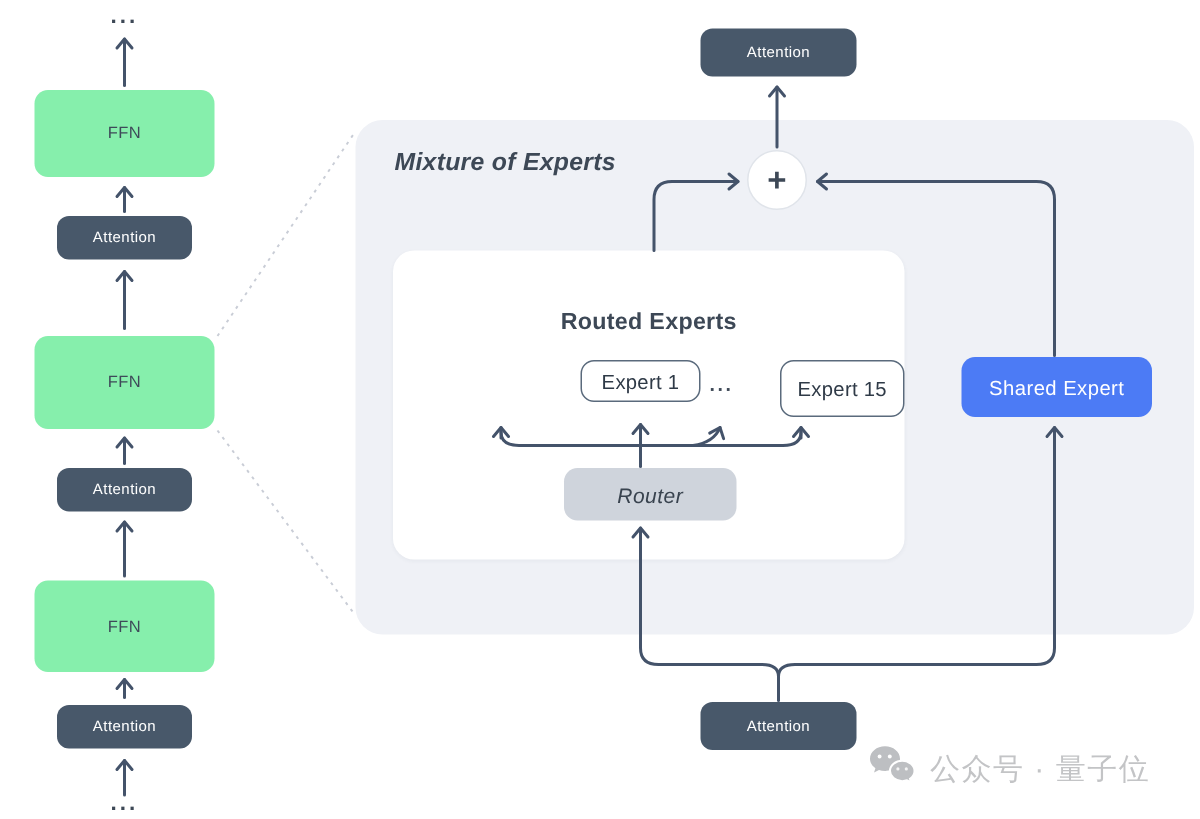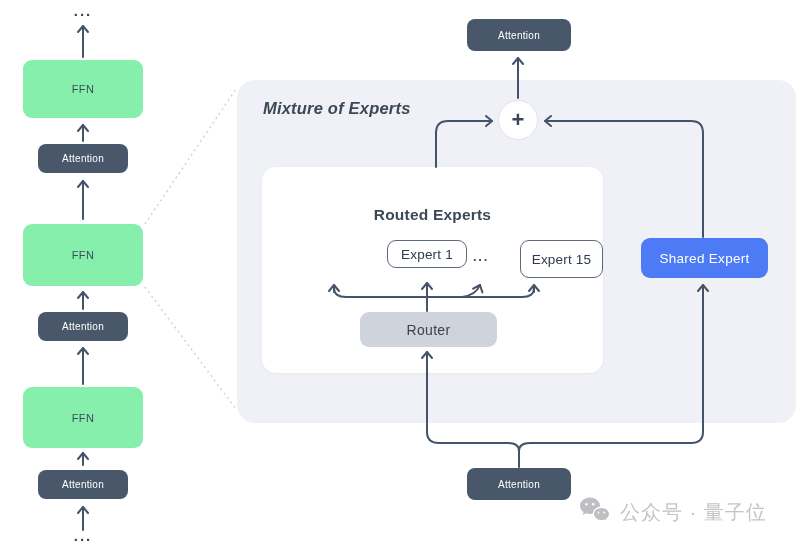--- a/index.html
+++ b/index.html
@@ -117,21 +117,21 @@
 
   <div class="abs block-dark center z4" style="left:467px;top:19px;width:104px;height:32px;">Attention</div>
   <div class="abs block-dark center z4" style="left:467px;top:468px;width:104px;height:32px;">Attention</div>
 
   <div class="abs plus-circle center z4" style="left:498px;top:100px;width:40px;height:40px;">+</div>
 
   <div class="abs expert center z4" style="left:387px;top:240px;width:80px;height:28px;">Expert 1</div>
   <div class="abs mid-ellipsis z4" style="left:468px;top:252px;width:26px;">···</div>
   <div class="abs expert center z4" style="left:520px;top:240px;width:83px;height:38px;">Expert 15</div>
 
-  <div class="abs router center z4" style="left:360px;top:312px;width:137px;height:35px;">Router</div>
+  <div class="abs router center z4" style="left:376px;top:312px;width:115px;height:35px;font-style:italic;">Router</div>
 
   <div class="abs watermark z4" style="left:577px;top:494px;">
     <svg width="36" height="37" viewBox="0 0 36 37">
       <g fill="#bdbfc2">
         <path d="M13 3.5c-5.5 0-10 3.7-10 8.3 0 2.6 1.4 4.8 3.6 6.3l-.9 2.9 3.3-1.7c1.2.4 2.6.7 4 .7.3 0 .7 0 1-.1 4.7-.3 9-3.8 9-8.1 0-4.6-4.5-8.3-10-8.3z"></path>
         <path d="M24.5 13.2c-4.5 0-8.2 3-8.2 6.8 0 3.7 3.7 6.8 8.2 6.8 1.1 0 2.2-.2 3.2-.6l2.7 1.4-.7-2.4c1.8-1.2 3-3.1 3-5.2 0-3.8-3.7-6.8-8.2-6.8z" stroke="#ffffff" stroke-width="1.4"></path>
       </g>
       <g fill="#ffffff">
         <circle cx="9.4" cy="10.3" r="1.3"></circle>
         <circle cx="16.2" cy="10.3" r="1.3"></circle>

